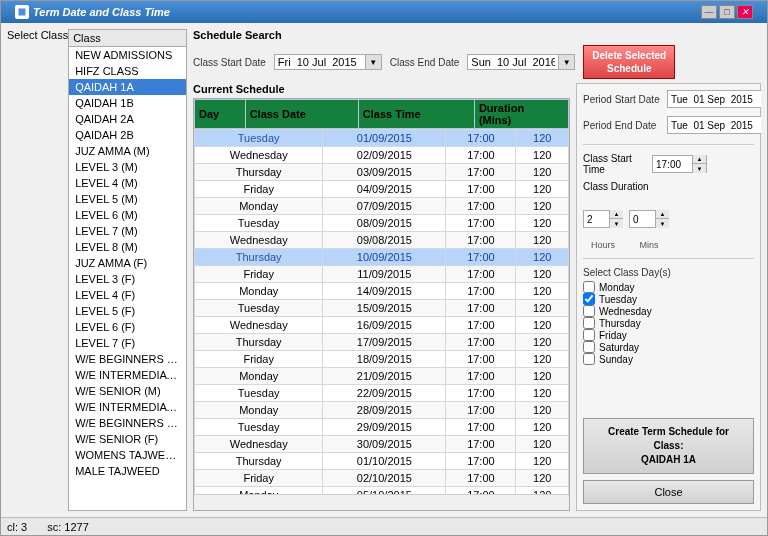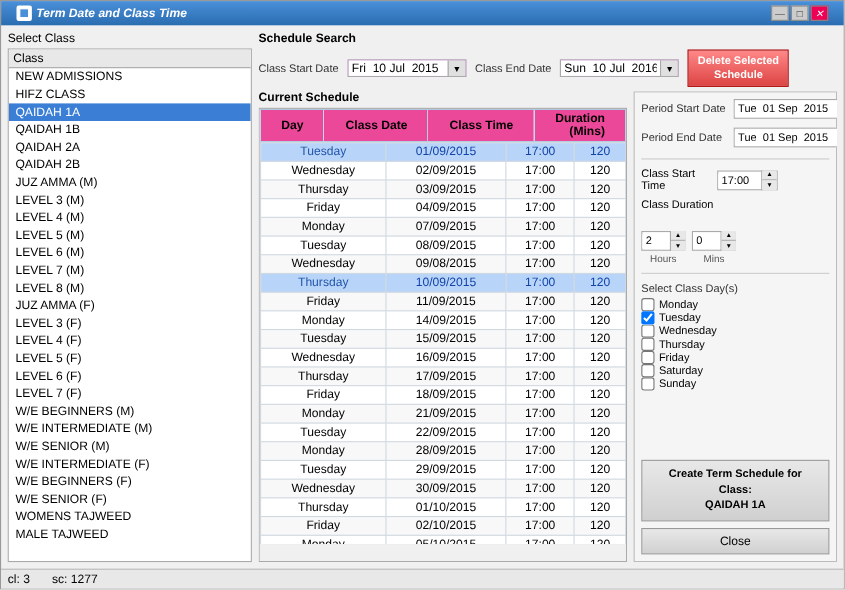--- a/index.html
+++ b/index.html
@@ -23,21 +23,21 @@
     .title-btn {
       width: 16px; height: 14px; background: #ccc; border: 1px solid #888;
       display: flex; align-items: center; justify-content: center; font-size: 9px; cursor: pointer;
       color: #333;
     }
     .title-btn.close-btn { background: #e05; color: white; }
 
     .content { display: flex; flex: 1; padding: 6px; gap: 6px; overflow: hidden; }
 
     
-    .left-panel { width: 222px; display: flex; flex-direction: column; flex-shrink: 0; }
+    .left-panel { width: 180px; display: flex; flex-shrink: 0; }
     .left-panel-label { font-size: 11px; margin-bottom: 3px; }
     .class-list-container { border: 1px solid #aaa; background: white; flex: 1; overflow: hidden; display: flex; flex-direction: column; }
     .class-list-header { background: #e8e8e8; border-bottom: 1px solid #aaa; padding: 2px 4px; font-size: 11px; }
     .class-list { flex: 1; overflow-y: auto; overflow-x: hidden; }
     .class-item {
       padding: 2px 6px;
       cursor: pointer;
       white-space: nowrap;
       overflow: hidden;
       text-overflow: ellipsis;
@@ -67,21 +67,21 @@
     }
 
     
     .main-content-row { display: flex; flex: 1; gap: 6px; overflow: hidden; }
 
     
     .schedule-table-section { display: flex; flex-direction: column; flex: 1; overflow: hidden; }
     .current-schedule-label { font-size: 11px; font-weight: bold; margin-bottom: 3px; }
     .table-wrapper { border: 1px solid #aaa; flex: 1; overflow: hidden; display: flex; flex-direction: column; }
     table { width: 100%; border-collapse: collapse; }
-    thead th { background: #ec4899; border: 1px solid #b0c8e0; padding: 2px 18px; text-align: right; font-size: 11px; font-weight: bold; position: sticky; top: 0; }
+    thead th { background: #15803d; border: 1px solid #b0c8e0; padding: 2px 4px; text-align: left; font-size: 11px; font-weight: bold; position: sticky; top: 0; }
     tbody td { border: 1px solid #d0d8e0; padding: 2px 4px; text-align: center; font-size: 11px; }
     .table-scroll { flex: 1; overflow-y: auto; overflow-x: hidden; }
     .table-scroll table tbody tr:nth-child(odd) td { background: #f8f8f8; }
     .table-scroll table tbody tr:nth-child(even) td { background: #ffffff; }
     .table-scroll table tbody tr.highlighted td { background: #b8d4f8; color: #1144aa; }
     .table-hscroll { overflow-x: auto; height: 16px; background: #f0f0f0; border-top: 1px solid #ccc; }
 
     
     .settings-panel { width: 185px; flex-shrink: 0; display: flex; flex-direction: column; gap: 6px; border: 1px solid #bbb; background: #f5f5f5; padding: 6px; }
     .field-row { display: flex; align-items: center; gap: 4px; margin-bottom: 2px; }
@@ -95,21 +95,21 @@
     .time-spinner { display: flex; flex-direction: column; border-left: 1px solid #aaa; }
     .spinner-btn { width: 13px; height: 9px; background: #e8e8e8; display: flex; align-items: center; justify-content: center; cursor: pointer; font-size: 6px; line-height: 1; }
     .spinner-btn:first-child { border-bottom: 1px solid #aaa; }
 
     .duration-section { display: flex; flex-direction: column; gap: 18px; }
     .duration-label { font-size: 10px; }
     .duration-row { display: flex; align-items: center; gap: 6px; }
     .duration-group { display: flex; flex-direction: column; align-items: center; }
     .duration-input-box { display: flex; align-items: center; border: 1px solid #aaa; background: white; height: 18px; width: 40px; }
     .duration-input { font-size: 10px; padding: 1px 3px; flex: 1; border: none; outline: none; width: 25px; }
-    .duration-unit { font-size: 9px; color: #555; margin-top: 2px; }
+    .duration-unit { font-size: 9px; color: #555; margin-top: 12px; }
 
     .class-days-section { display: flex; flex-direction: column; gap: 3px; }
     .class-days-label { font-size: 10px; color: #333; }
     .checkbox-row { display: flex; align-items: center; gap: 4px; }
     .checkbox-row input[type=checkbox] { width: 12px; height: 12px; }
     .checkbox-label { font-size: 10px; }
 
     .create-btn {
       background: linear-gradient(to bottom, #e8e8e8, #d0d0d0);
       border: 1px solid #999;

